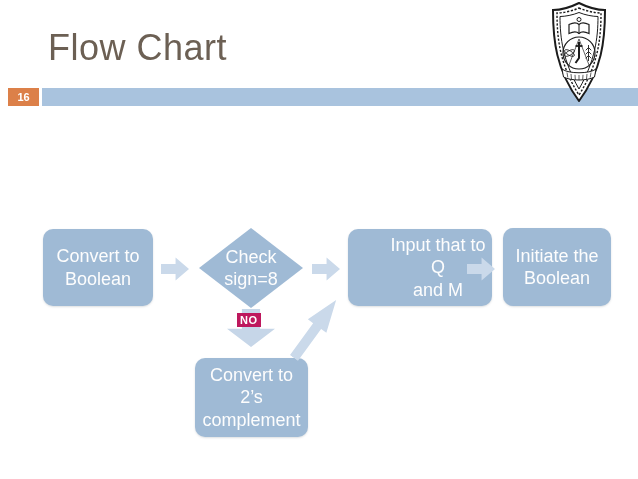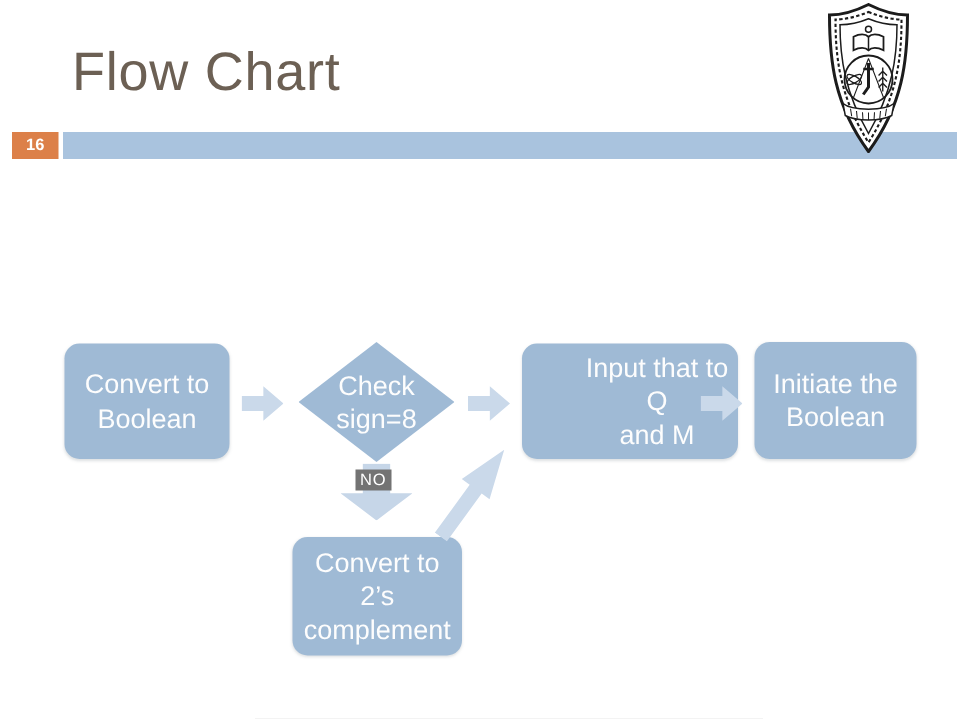--- a/index.html
+++ b/index.html
@@ -49,22 +49,22 @@
     background:#c6d6e8;
     clip-path:polygon(31% 0, 69% 0, 69% 52%, 100% 52%, 50% 100%, 0 52%, 31% 52%);
   }
   .arrow-diag {
     position:absolute; left:279px; top:316px; width:72px; height:26px;
     background:#cad9ea; transform:rotate(-54deg);
     clip-path:polygon(0 31%, 55% 31%, 55% 6%, 100% 50%, 55% 94%, 55% 69%, 0 69%);
   }
   .no-label {
     position:absolute; left:237px; top:313px; z-index:3;
-    font-size:11px; font-weight:normal; color:#ffffff;
-    background:#737373; padding:1px 3px; letter-spacing:0.5px;
+    font-size:11px; font-weight:bold; color:#ffffff;
+    background:#be185d; padding:1px 3px; letter-spacing:0.5px;
   }
 </style>
 </head>
 <body>
 
 <div class="slide">
 
   <div class="title">Flow Chart</div>
 
   <div class="page-chip">

